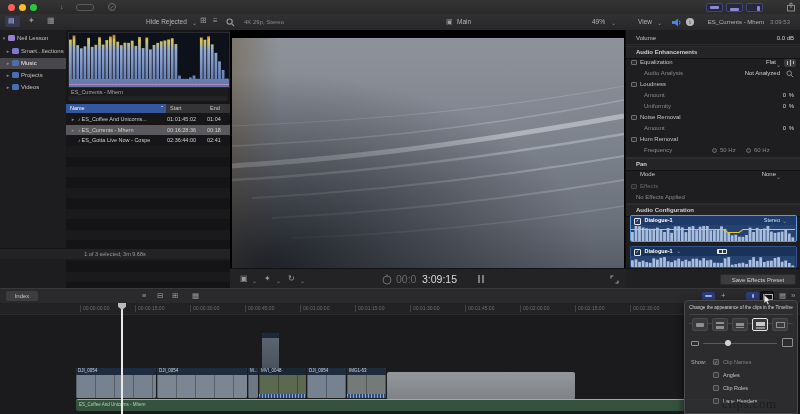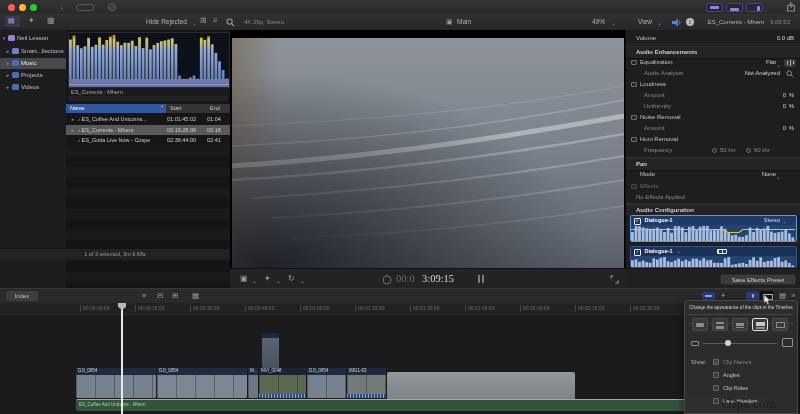--- a/index.html
+++ b/index.html
@@ -39,21 +39,21 @@
   .cell-end{position:absolute;left:141px;width:23px;overflow:hidden;}
   .note{color:#b5b5b5;font-size:5px;margin:0 1px;}
   .empty-rows{position:absolute;left:0;top:106px;width:164px;height:142px;
     background:repeating-linear-gradient(#1a1a1c 0 10.5px,#141416 10.5px 21px);}
   .browser-status{position:absolute;left:0;top:248px;width:230px;height:10px;background:#232325;border-top:1px solid #141414;color:#9a9a9a;font-size:5.5px;line-height:10px;text-align:center;}
   
   .viewer{position:absolute;left:230px;top:30px;width:396px;height:258px;background:#000;border-right:1px solid #0d0d0f;box-sizing:border-box;}
   .video{position:absolute;left:2px;top:8px;width:392px;height:230px;overflow:hidden;}
   .viewer-bar{position:absolute;left:230px;top:268px;width:396px;height:20px;background:#232325;border-top:1px solid #131315;}
   .vb-ic{position:absolute;top:6px;color:#9a9a9a;font-size:8px;line-height:1;}
-  .tc{font-family:Liberation Serif, serif;font-size:10.5px;line-height:20px;}
+  .tc{font-family:Liberation Sans, sans-serif;font-size:10.5px;line-height:20px;}
   .pausebar{position:absolute;top:6px;width:2px;height:8px;background:#7d7d7d;}
   
   .inspector{position:absolute;left:626px;top:30px;width:174px;height:258px;background:#1e1e20;}
   .ins-row{position:absolute;left:626px;width:174px;height:11px;font-size:6px;line-height:11px;color:#c2c2c2;}
   .ins-row .lbl{position:absolute;left:14px;}
   .ins-row .lbl.ind{left:18px;}
   .ins-row .val{position:absolute;right:18px;text-align:right;color:#d0d0d0;}
   .cb{position:absolute;left:5px;top:2.5px;width:5.5px;height:5.5px;border:1px solid #6e6e70;border-radius:1px;background:#2a2a2c;box-sizing:border-box;}
   .cb.dimc{border-color:#47474a;}
   .sec{color:#cecece;font-weight:bold;background:#242427;border-top:1px solid #2e2e31;border-bottom:1px solid #131315;}

